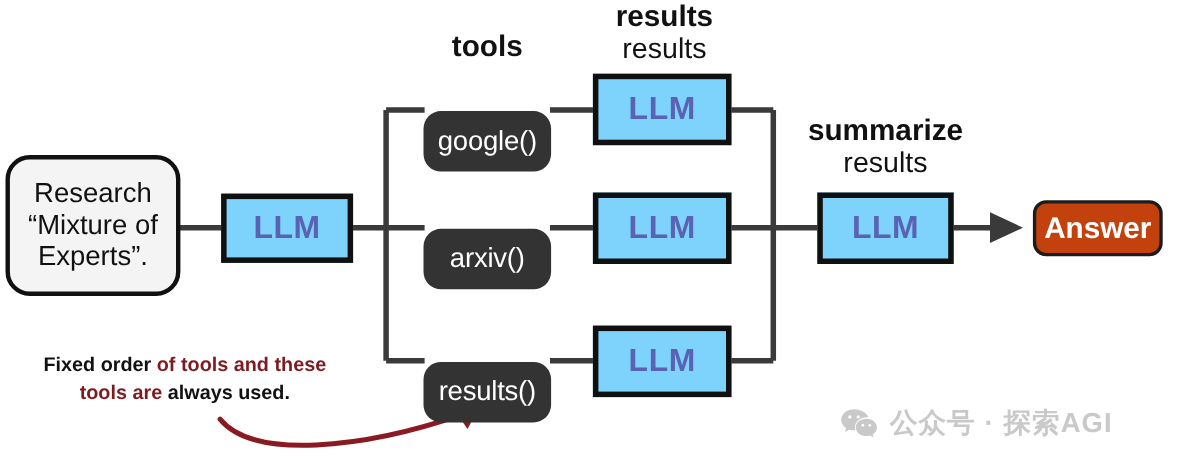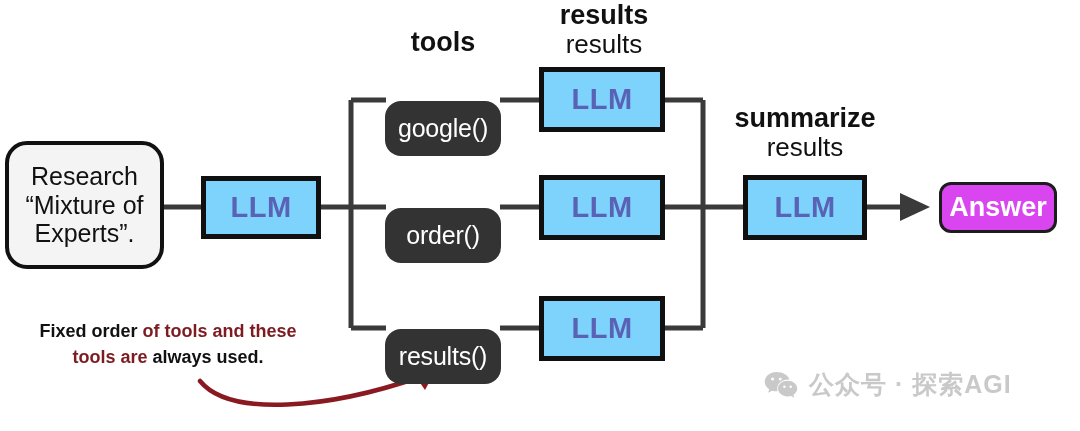--- a/index.html
+++ b/index.html
@@ -67,21 +67,21 @@
     background: #7dd3fc;
     border: 5px solid #101010;
     color: #5a62b5;
     font-size: 29px;
     font-weight: 600;
     letter-spacing: 0.5px;
   }
 
   
   .answer-pill {
-    background: #d946ef;
+    background: #c2410c;
     border: 3px solid #1c1c1c;
     border-radius: 12px;
     color: #ffffff;
     font-size: 27px;
     font-weight: 700;
   }
 
   
   .heading {
     position: absolute;
@@ -199,21 +199,21 @@
 
   <div class="node llm-box" style="left: 201px; top: 176px; width: 120px; height: 63px;">
     <span>LLM</span>
   </div>
 
   <div class="node tool-pill" style="left: 385px; top: 73px; width: 116px; height: 55px;">
     <span>google()</span>
   </div>
 
   <div class="node tool-pill" style="left: 385px; top: 180px; width: 116px; height: 55px;">
-    <span>order()</span>
+    <span>arxiv()</span>
   </div>
 
   <div class="node tool-pill" style="left: 385px; top: 301px; width: 116px; height: 55px;">
     <span>results()</span>
   </div>
 
   <div class="node llm-box" style="left: 539px; top: 67px; width: 126px; height: 65px;">
     <span>LLM</span>
   </div>
 

